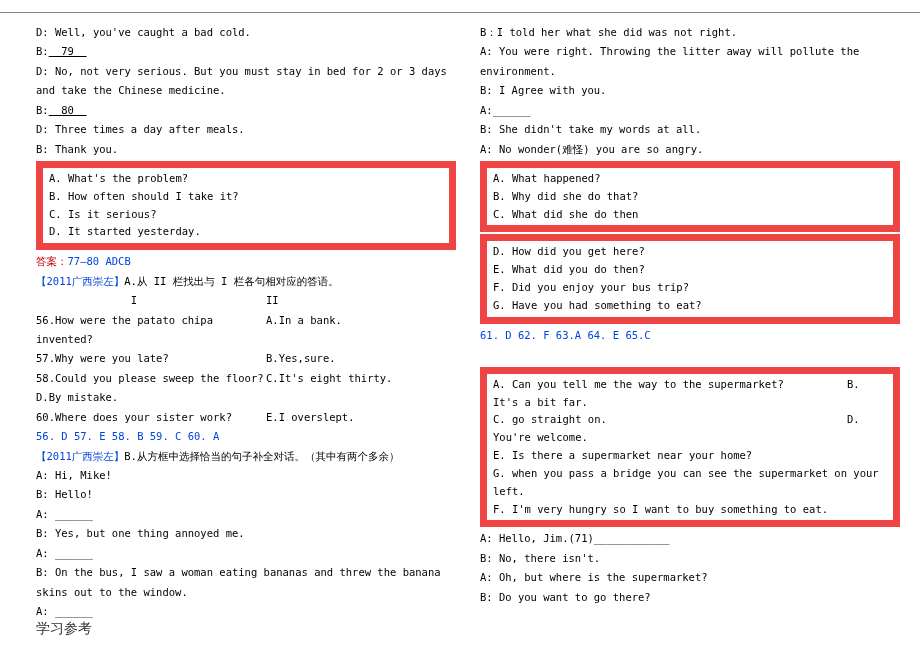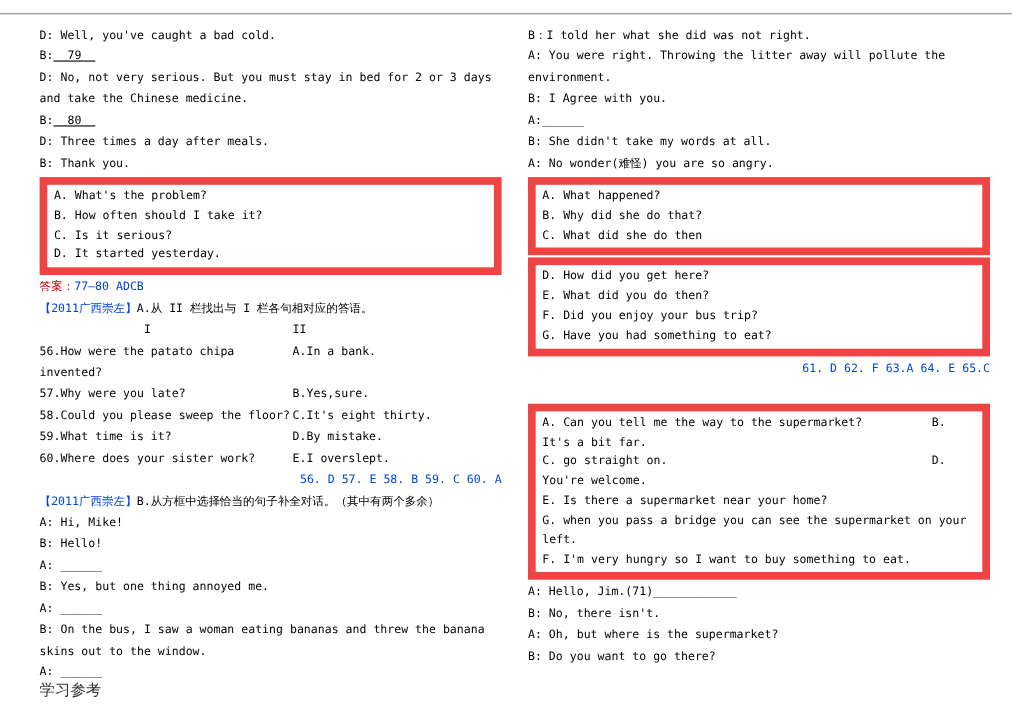--- a/index.html
+++ b/index.html
@@ -26,21 +26,21 @@
   .u { text-decoration: underline; }
   .box {
     border: 7px solid #ef4444;
     padding: 2px 6px;
     margin: 2px 0;
     break-inside: avoid-column;
   }
   .box .line { line-height: 1.7; }
   .blue { color: #0044dd; }
   .red { color: #c00000; }
-  .ans { color: #0044dd; text-align: right; }
+  .ans { color: #0044dd; }
   .footer {
     position: absolute;
     left: 36px;
     bottom: 8px;
     font-size: 14px;
     color: #333;
   }
   .qa-row { display: flex; }
   .qa-left { width: 230px; }
 </style>
@@ -63,21 +63,21 @@
     <div class="line">D. It started yesterday.</div>
   </div>
 
   <div class="line"><span class="red">答案：</span><span class="ans">77—80 ADCB</span></div>
   <div class="line"><span class="blue">【2011广西崇左】</span><span>A.从 II 栏找出与 I 栏各句相对应的答语。</span></div>
 
   <div class="qa-row line"><div class="qa-left">               <span>I</span></div><div>II</div></div>
   <div class="qa-row line"><div class="qa-left">56.How were the patato chipa invented?</div><div>A.In a bank.</div></div>
   <div class="qa-row line"><div class="qa-left">57.Why were you late?</div><div>B.Yes,sure.</div></div>
   <div class="qa-row line"><div class="qa-left">58.Could you please sweep the floor?</div><div>C.It's eight thirty.</div></div>
-  <div class="qa-row line"><div class="qa-left">59.What time is it?</div><div>D.By mistake.</div></div>
+  <div class="qa-row line"><div>D.By mistake.</div></div>
   <div class="qa-row line"><div class="qa-left">60.Where does your sister work?</div><div>E.I overslept.</div></div>
 
   <div class="line ans">56. D 57. E 58. B 59. C 60. A</div>
   <div class="line"><span class="blue">【2011广西崇左】</span><span>B.从方框中选择恰当的句子补全对话。（其中有两个多余）</span></div>
 
   <div class="line">A: Hi, Mike!</div>
   <div class="line">B: Hello!</div>
   <div class="line">A: ______</div>
   <div class="line">B: Yes, but one thing annoyed me.</div>
   <div class="line">A: ______</div>

